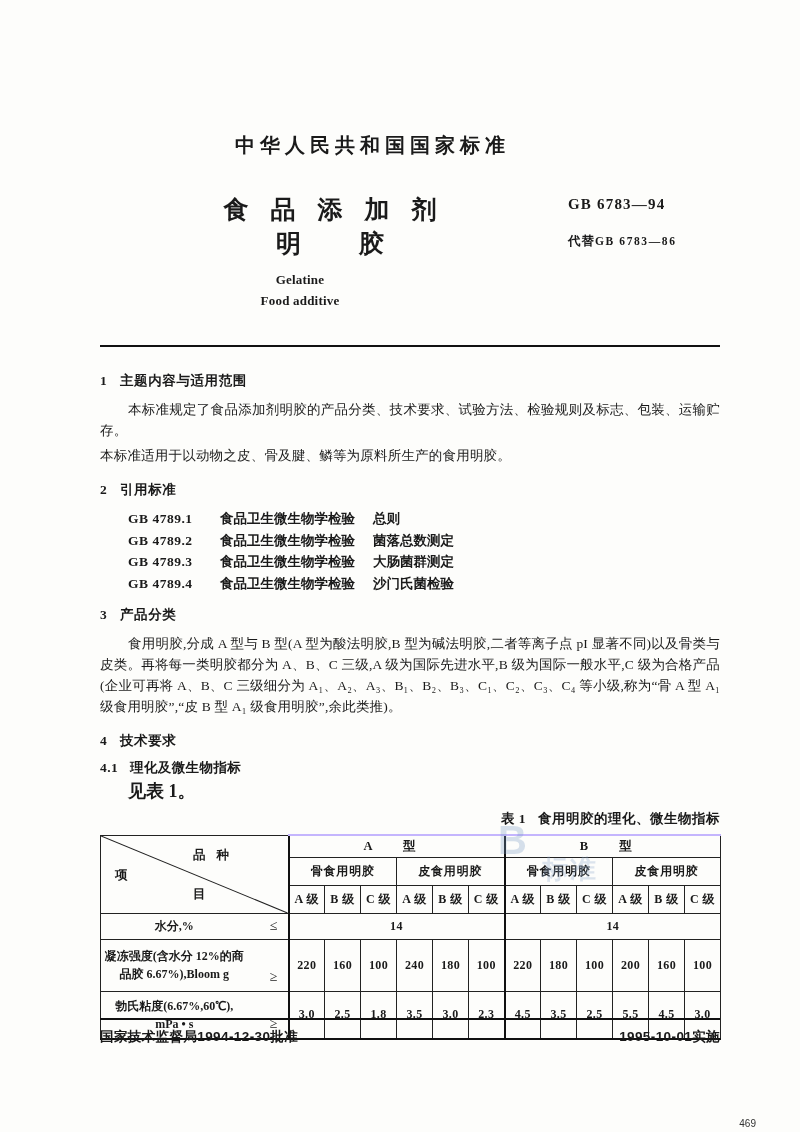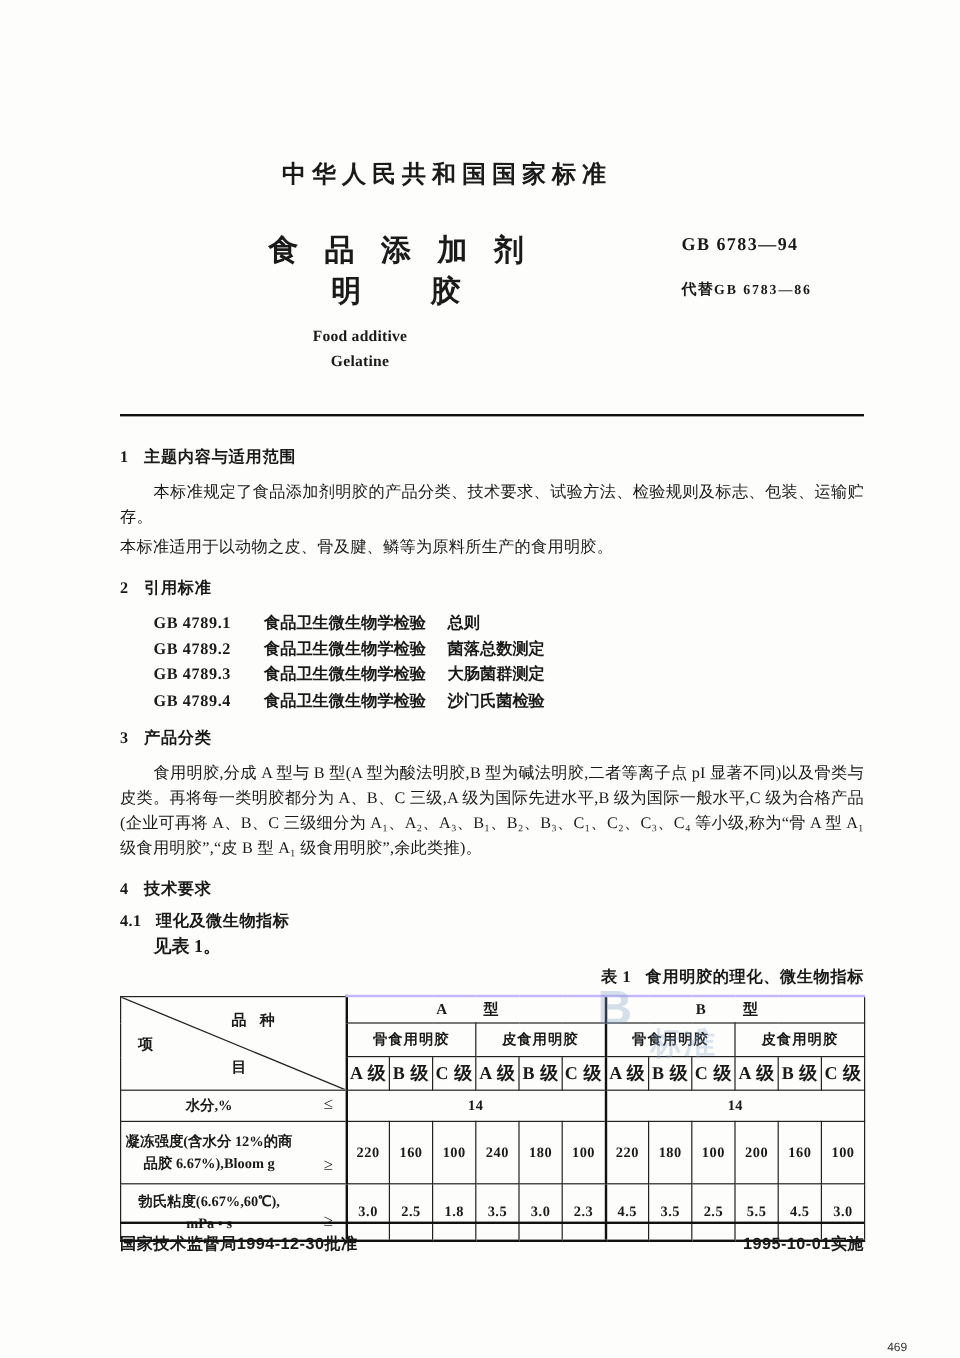--- a/index.html
+++ b/index.html
@@ -124,21 +124,21 @@
 
   .block-gap { height: 11px; }
 
   .sub-head {
     font-size: 13.5px;
     font-weight: bold;
     margin: 0 0 2px 0;
     letter-spacing: 0.4px;
   }
   .sub-head .num { display: inline-block; min-width: 30px; }
-  .see-table { font-size: 15px; font-weight: bold; margin: 0 0 7px 28px; }
+  .see-table { font-size: 18px; font-weight: bold; margin: 0 0 7px 28px; }
 
   .table-caption {
     text-align: right;
     font-size: 13.5px;
     font-weight: bold;
     margin: 0 0 6px 0;
     letter-spacing: 0.5px;
   }
   .table-caption .sp { display: inline-block; width: 12px; }
 
@@ -176,21 +176,21 @@
     position: absolute;
     font-size: 12.5px; font-weight: bold;
     letter-spacing: 11px;
   }
   .lbl-pinzhong { left: 92px; top: 11px; }
   .lbl-xiang { left: 14px; top: 31px; letter-spacing: 0; }
   .lbl-mu { left: 92px; top: 50px; letter-spacing: 0; }
 
   td.type-hdr { height: 21px; font-size: 12.5px; letter-spacing: 14px; padding-left:14px; }
   td.src-hdr  { height: 26px; font-size: 12px; letter-spacing: 0.8px; }
-  td.grade-hdr{ height: 25px; font-size: 15px; letter-spacing: 0.5px; }
+  td.grade-hdr{ height: 25px; font-size: 12px; letter-spacing: 0.5px; }
 
   td.rowlabel {
     text-align: left;
     border-left: none;
     padding: 3px 4px 3px 6px;
     font-size: 12px;
     line-height: 18px;
     position: relative;
     font-weight: bold;
   }
@@ -287,22 +287,22 @@
       </div>
 
       <div class="std-no">GB 6783—94</div>
 
       <div class="std-replaces">
         <span>代替</span><span class="num">GB 6783—86</span>
       </div>
     </div>
 
     <div class="en-title">
+      <div>Gelatine</div>
       <div>Food additive</div>
-      <div>Gelatine</div>
     </div>
   </div>
 
   <div class="hrule"></div>
 
   <div class="body">
 
     <div class="sec-head">
       <span class="num">1</span><span>主题内容与适用范围</span>
     </div>

